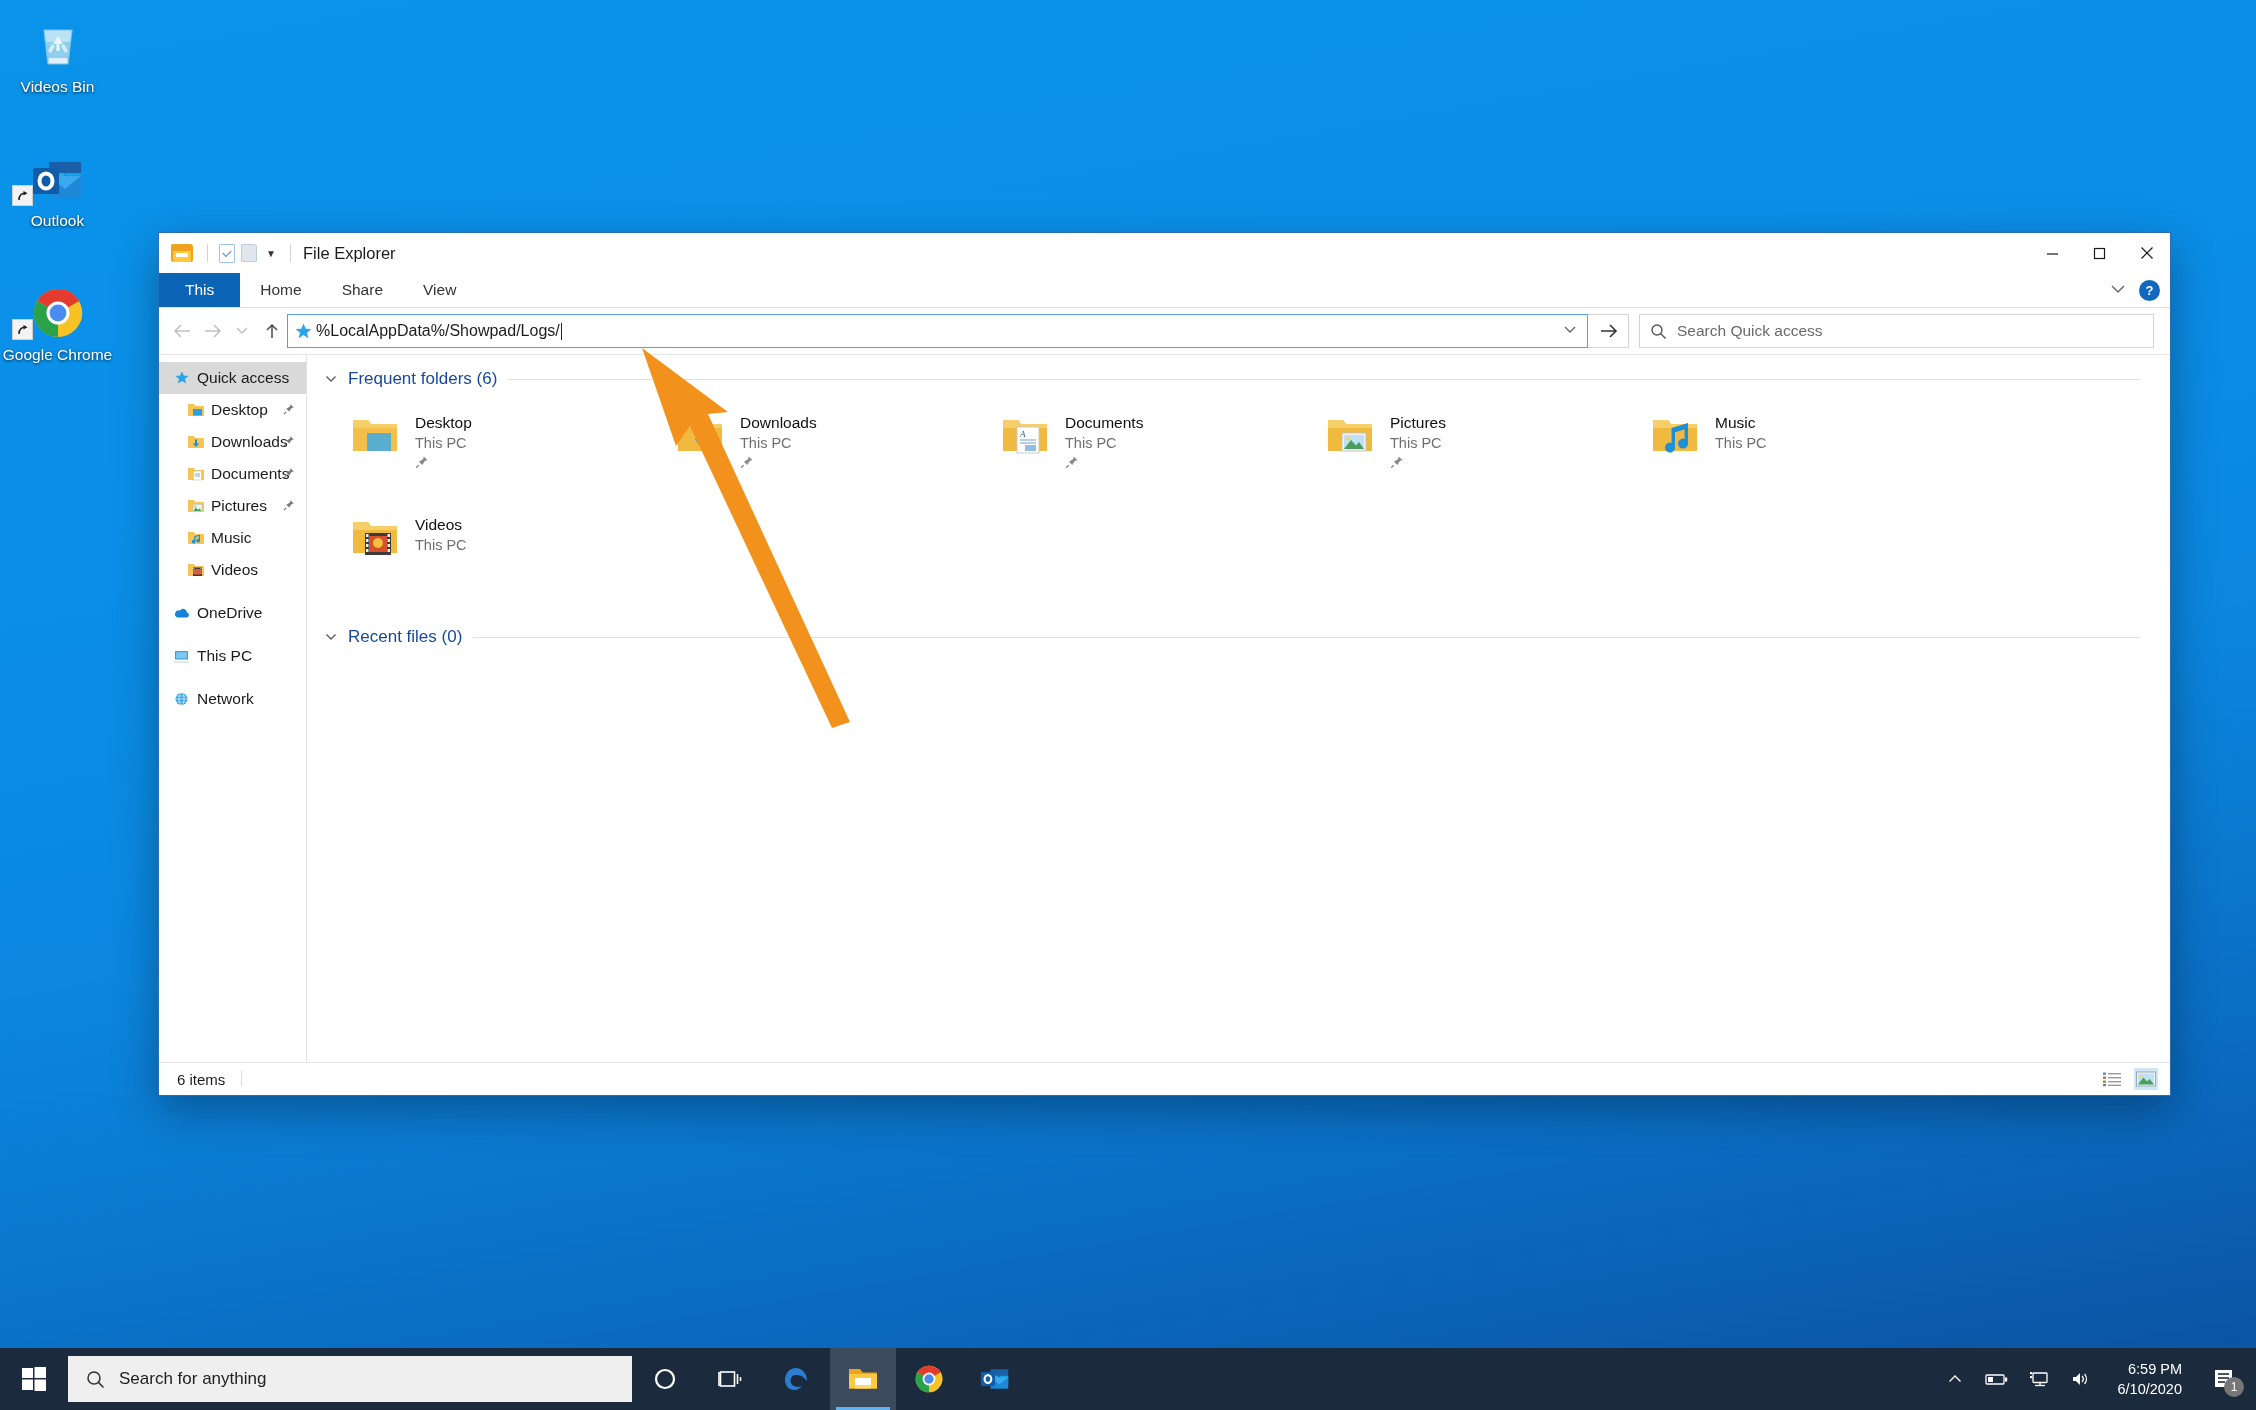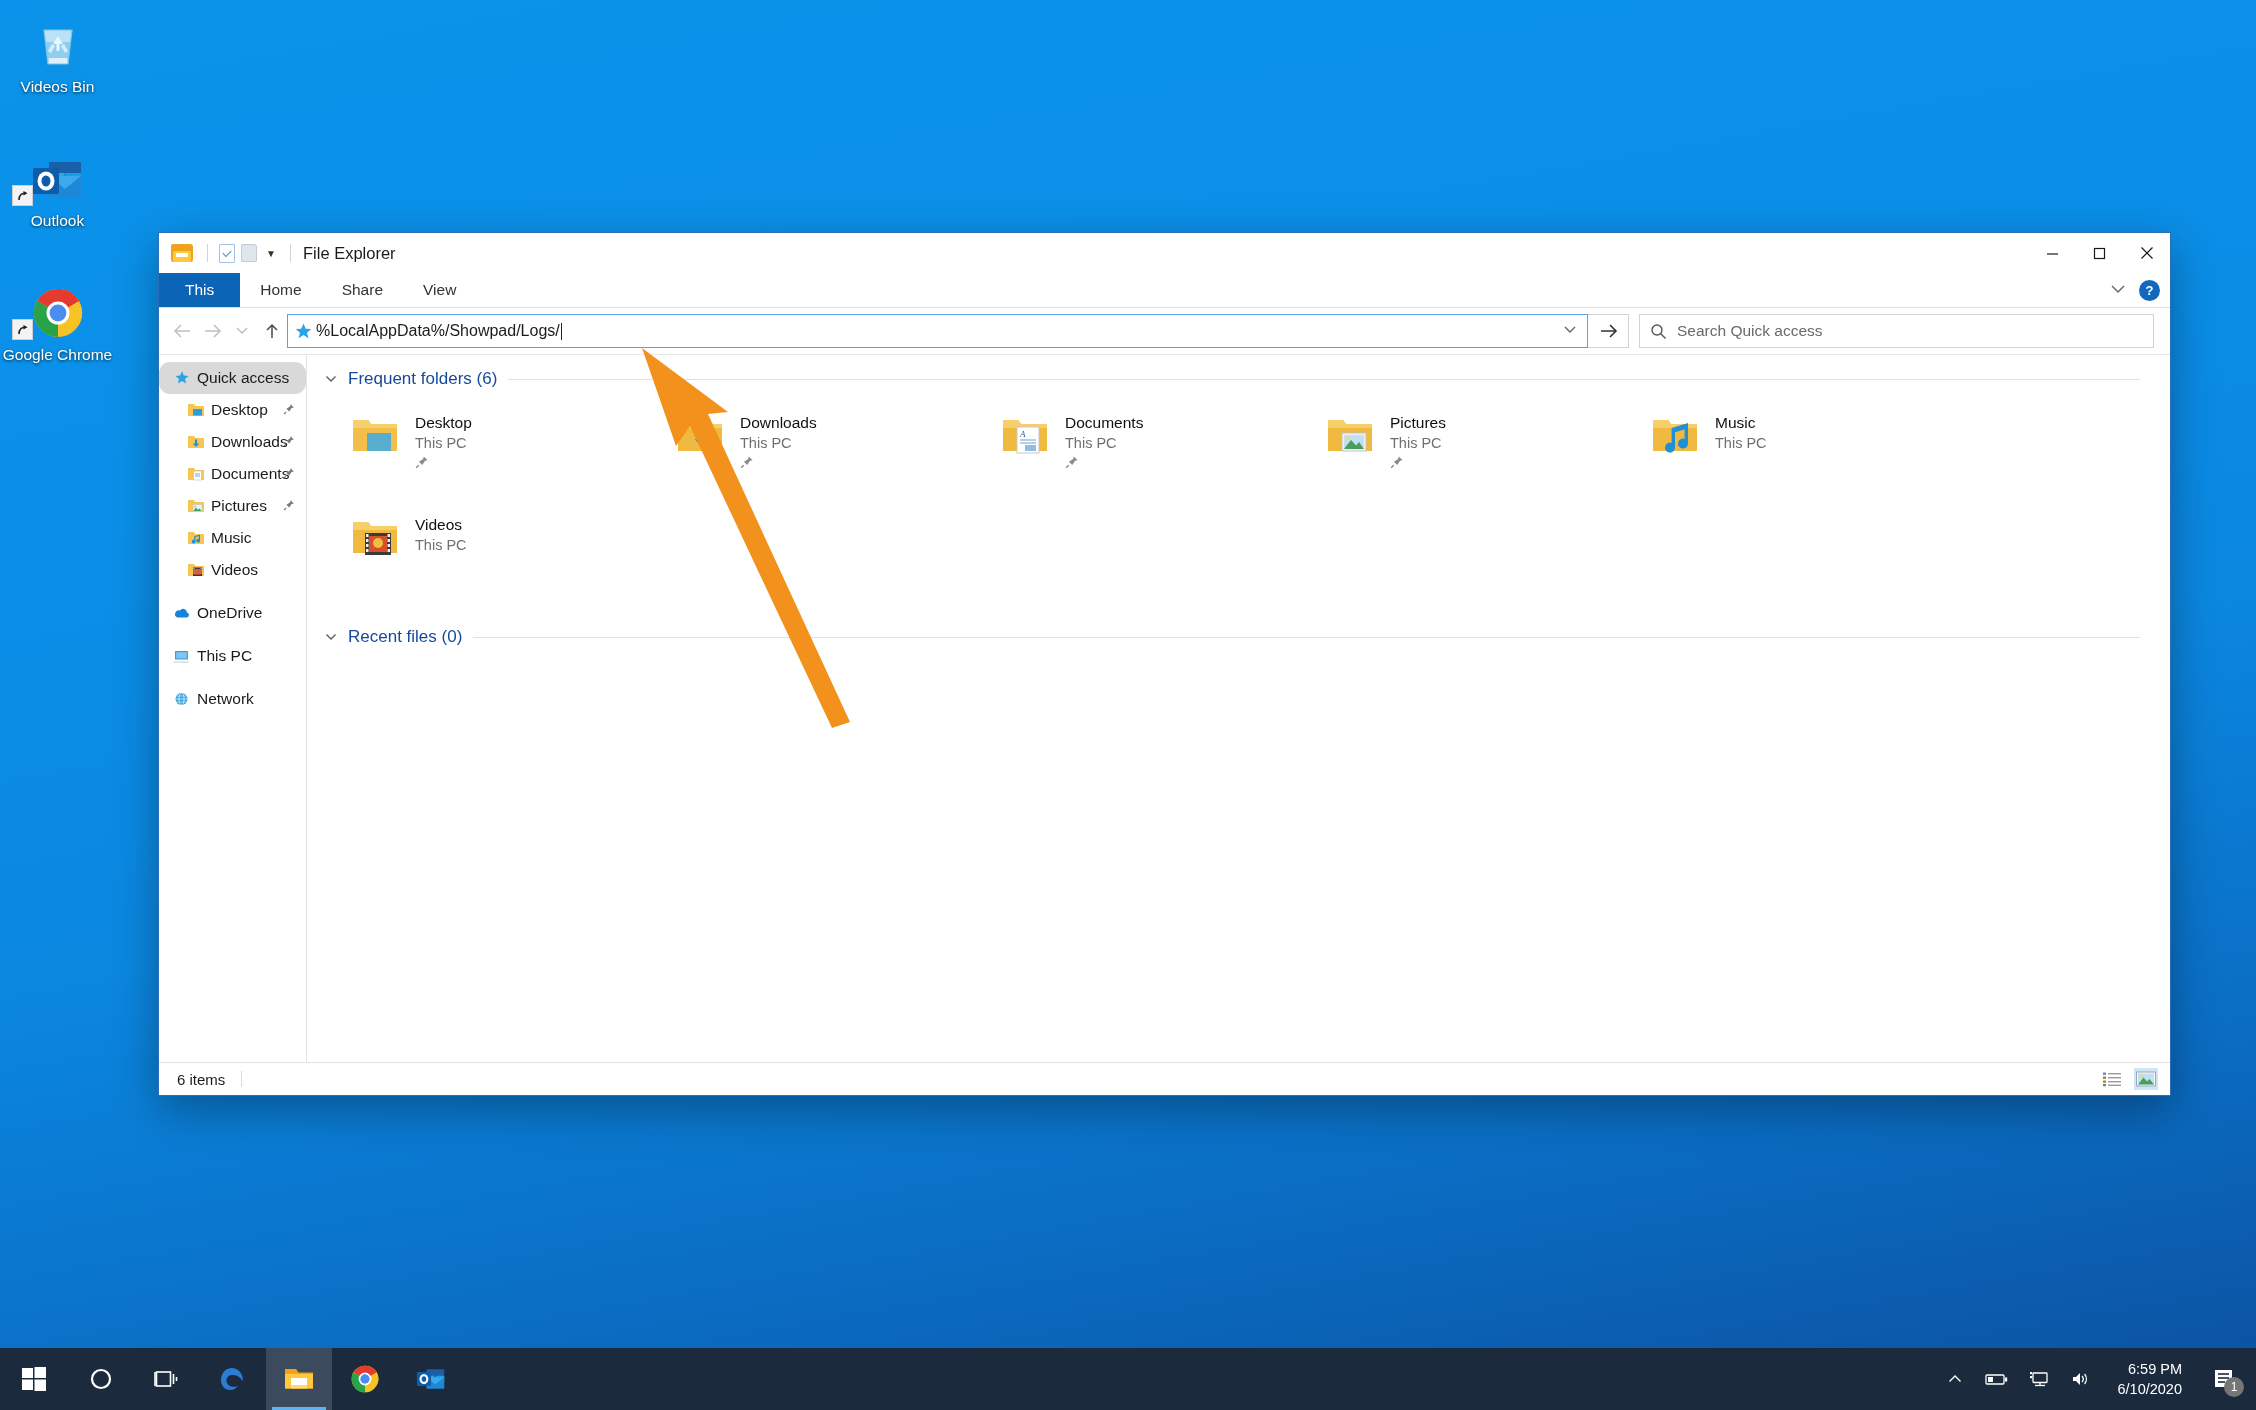--- a/index.html
+++ b/index.html
@@ -68,21 +68,21 @@
   .searchbox{
     flex:1;height:32px;border:1px solid #d3d3d3;margin-left:10px;margin-right:8px;
     display:flex;align-items:center;padding:0 10px;gap:10px;background:#fff;
   }
   .searchbox .ph{font-size:15.5px;color:#6a6a6a;}
 
   
   .body{flex:1;display:flex;min-height:0;border-top:1px solid #e6e6e6;}
   .nav{width:147px;flex:0 0 147px;border-right:1px solid #e3e3e3;padding-top:7px;overflow:hidden;}
   .navitem{height:32px;display:flex;align-items:center;padding-left:12px;font-size:15.5px;color:#1b1b1b;cursor:default;position:relative;white-space:nowrap;}
-  .navitem.sel{background:#d9d9d9;border-radius:11px;}
+  .navitem.sel{background:#d9d9d9;}
   .navitem .ico{width:21px;flex:0 0 21px;display:flex;align-items:center;justify-content:center;margin-right:5px;}
   .navitem.child{padding-left:26px;}
   .pin{position:absolute;right:11px;top:50%;transform:translateY(-50%);}
   .navgap{height:11px;}
 
   .content{flex:1;position:relative;overflow:hidden;background:#fff;}
   .grouphdr{display:flex;align-items:center;gap:11px;padding:0 30px 0 18px;margin-top:14px;text-align:right;}
   .grouphdr .chev{color:#5a5a5a;font-size:13px;width:12px;}
   .grouphdr .gtitle{font-size:17px;color:#16499c;white-space:nowrap;}
   .grouphdr .gline{flex:1;height:1px;background:#e0e0e0;}
@@ -645,20 +645,27 @@
 
   <div class="startbtn">
     <svg width="26" height="26" viewBox="0 0 26 26">
       <rect x="1" y="2" width="11" height="10" fill="#fff"></rect>
       <rect x="13.5" y="1" width="11.5" height="11" fill="#fff"></rect>
       <rect x="1" y="13.5" width="11" height="10.5" fill="#fff"></rect>
       <rect x="13.5" y="13.5" width="11.5" height="11.5" fill="#fff"></rect>
     </svg>
   </div>
 
+  <div class="tsearch">
+    <svg width="19" height="19" viewBox="0 0 19 19">
+      <circle cx="8" cy="8" r="6" fill="none" stroke="#333" stroke-width="1.5"></circle>
+      <line x1="12.4" y1="12.4" x2="17.5" y2="17.5" stroke="#333" stroke-width="1.5"></line>
+    </svg>
+    <span class="ph">Search for anything</span>
+  </div>
 
   <div class="tbtn">
     <svg width="24" height="24" viewBox="0 0 24 24">
         <circle cx="12" cy="12" r="9" fill="none" stroke="#fff" stroke-width="2.2"></circle>
       </svg>
   </div>
 
   <div class="tbtn">
     <svg width="26" height="22" viewBox="0 0 26 22">
       <rect x="2.5" y="4" width="14" height="14" fill="none" stroke="#fff" stroke-width="1.6"></rect>

